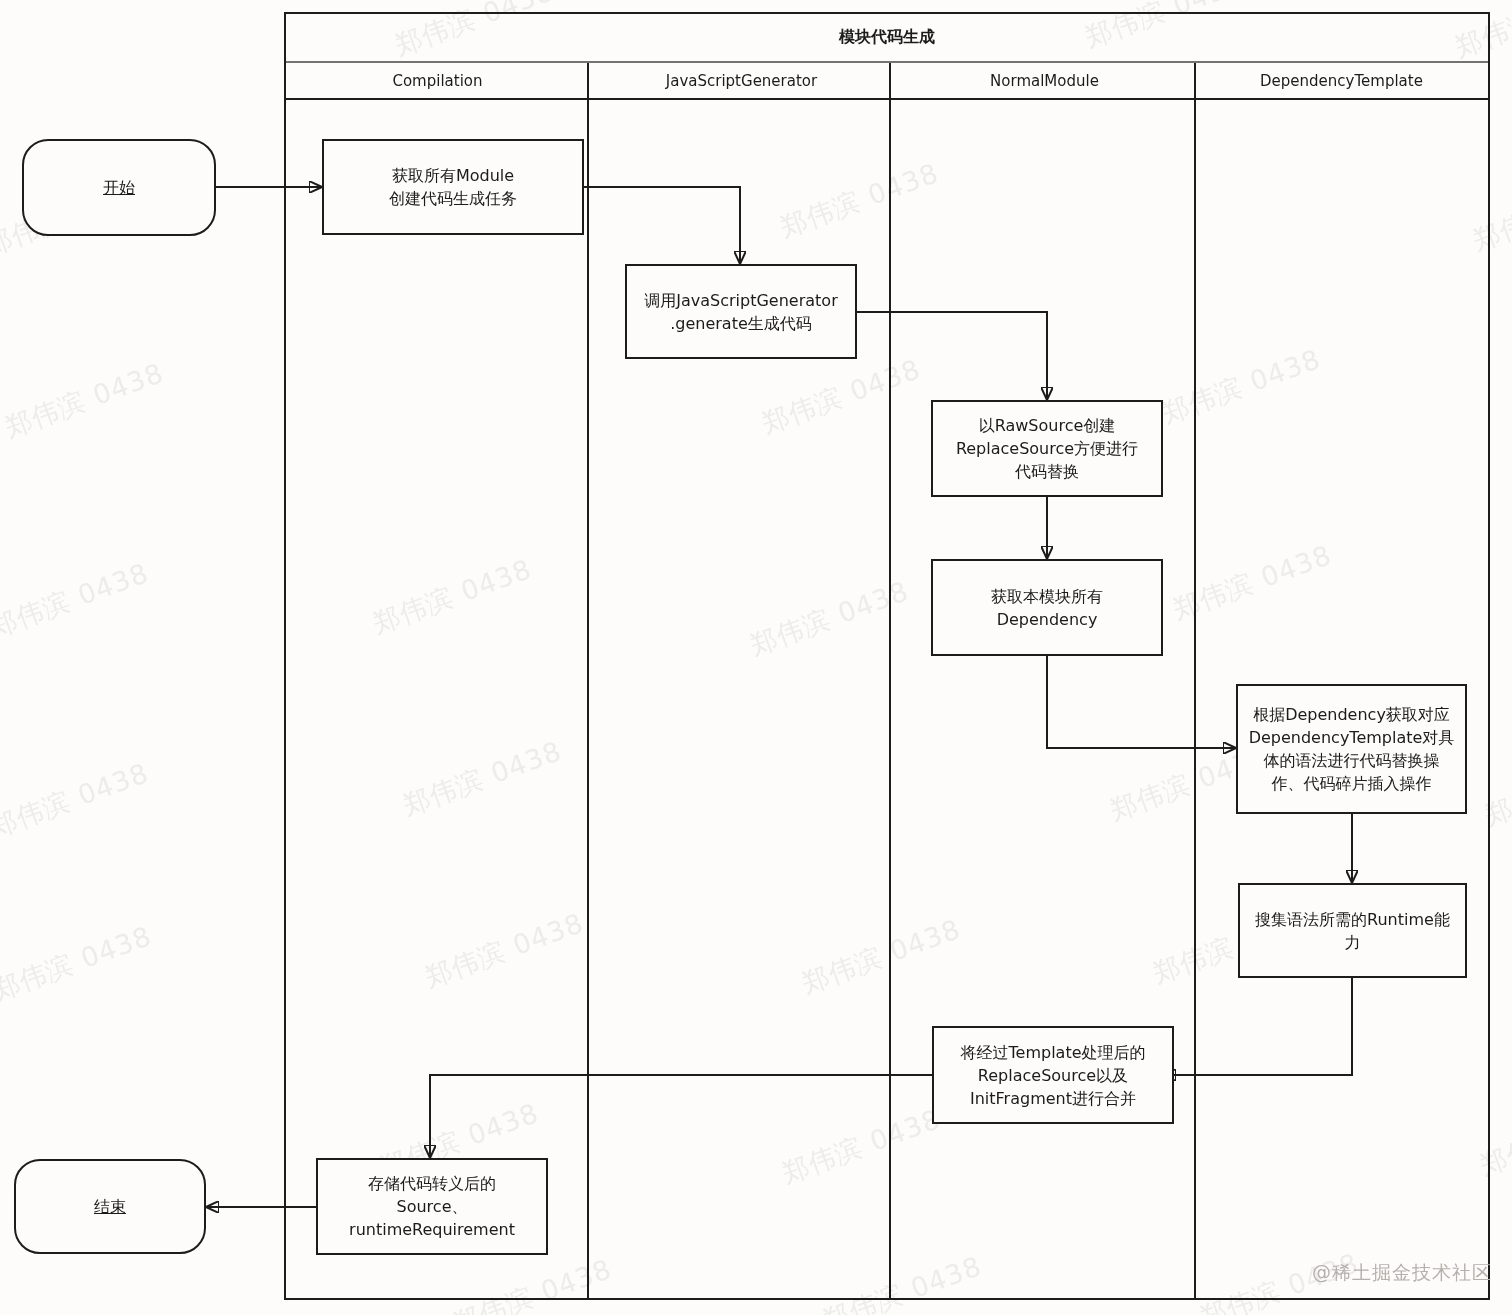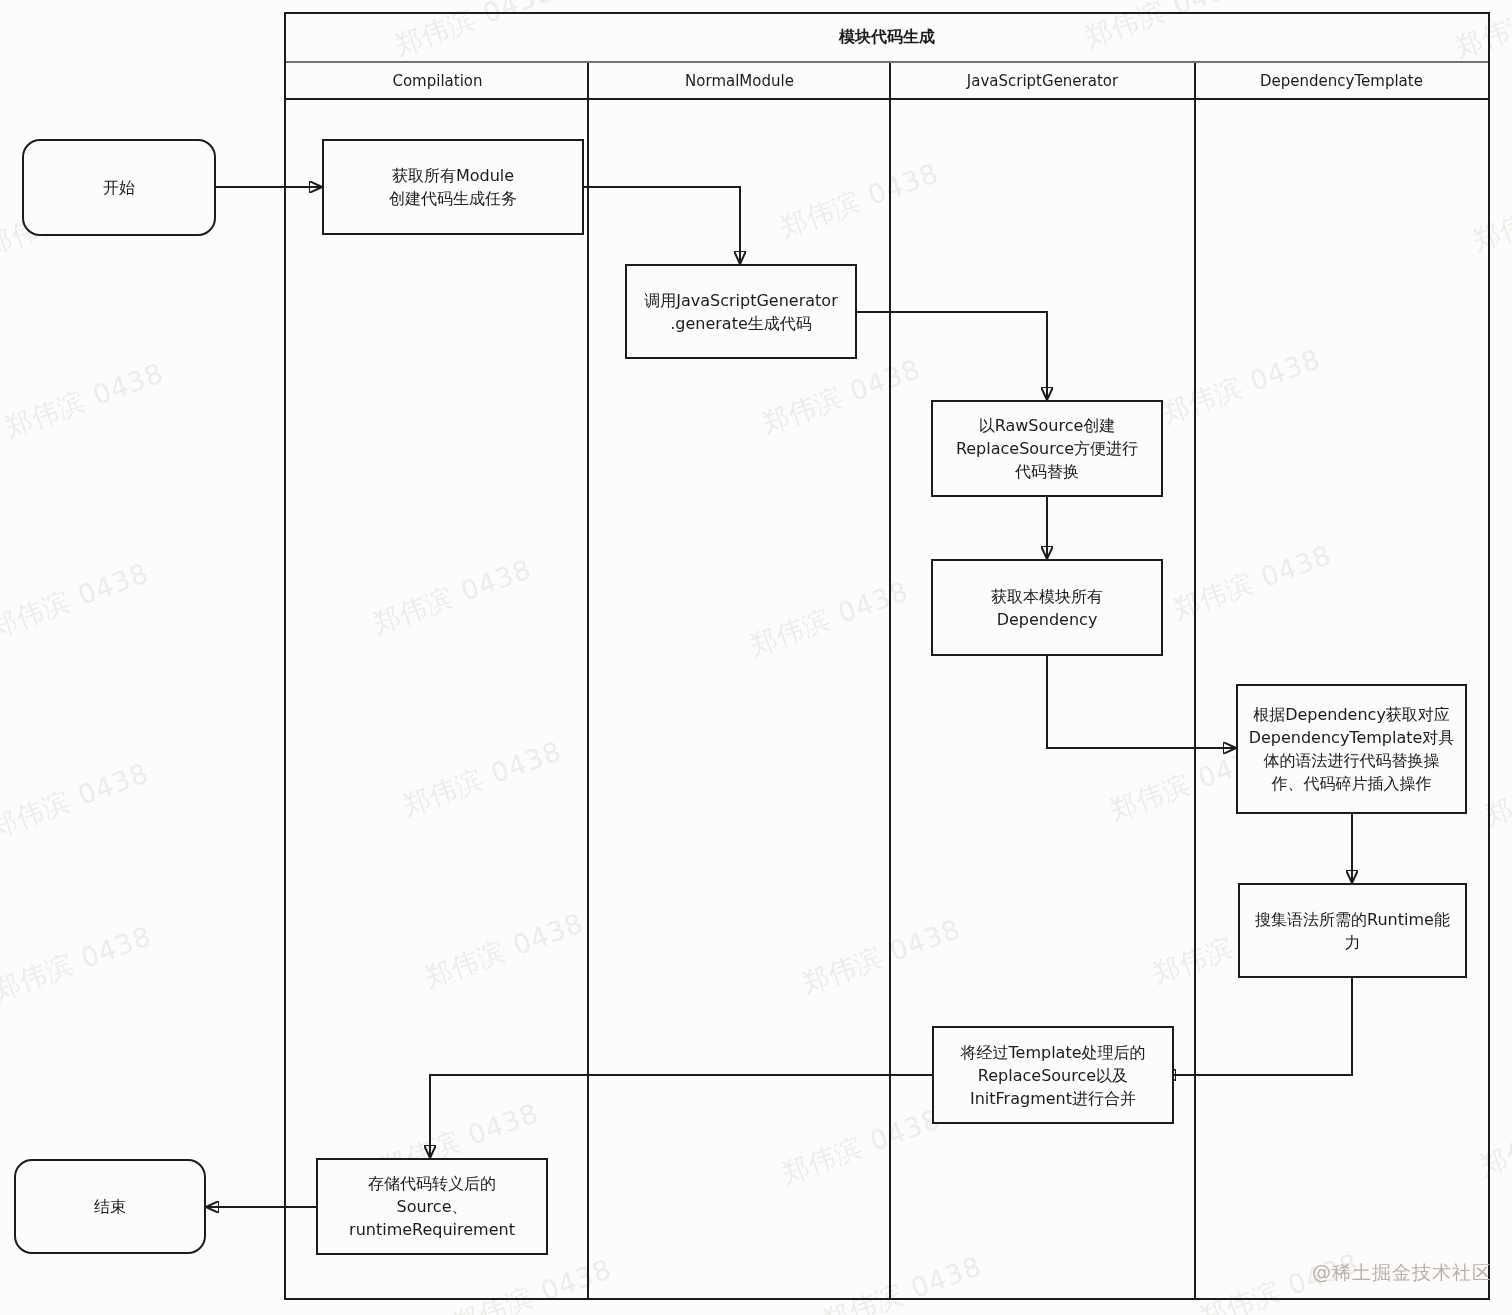--- a/index.html
+++ b/index.html
@@ -46,21 +46,21 @@
   
   #connectors{position:absolute;left:0;top:0;z-index:3;pointer-events:none;}
   #connectors path{fill:none;stroke:#1c1c1c;stroke-width:2;}
   
   .node{
     position:absolute;z-index:4;background:#fdfcfa;
     border:2px solid #1c1c1c;box-sizing:border-box;
     display:flex;align-items:center;justify-content:center;text-align:center;
     font-size:16px;line-height:23px;white-space:pre-line;padding:4px 6px;
   }
-  .terminal{border-radius:18px;}
+  .terminal{border-radius:26px;text-decoration:underline;}
 </style>
 </head>
 <body>
 
 <div id="watermarks">
     <span class="wm" style="left: 390px; top: 30px; color: rgb(237, 236, 234);">郑伟滨 0438</span>
     <span class="wm" style="left: 1080px; top: 22px; color: rgb(237, 236, 234);">郑伟滨 0438</span>
     <span class="wm" style="left: 1450px; top: 32px; color: rgb(237, 236, 234);">郑伟滨 0438</span>
     <span class="wm" style="left: -20px; top: 230px; color: rgb(237, 236, 234);">郑伟滨 0438</span>
     <span class="wm" style="left: 775px; top: 212px; color: rgb(237, 236, 234);">郑伟滨 0438</span>
@@ -85,22 +85,22 @@
     <span class="wm" style="left: 1475px; top: 1150px; color: rgb(237, 236, 234);">郑伟滨 0438</span>
     <span class="wm" style="left: 448px; top: 1308px; color: rgb(237, 236, 234);">郑伟滨 0438</span>
     <span class="wm" style="left: 818px; top: 1305px; color: rgb(237, 236, 234);">郑伟滨 0438</span>
     <span class="wm" style="left: 1195px; top: 1302px; color: rgb(237, 236, 234);">郑伟滨 0438</span>
   </div>
 
 <div class="frame">
   <div class="title-bar">模块代码生成</div>
   <div class="header-row">
     <div class="header-cell hc1">Compilation</div>
+    <div class="header-cell hc3">JavaScriptGenerator</div>
     <div class="header-cell hc2">NormalModule</div>
-    <div class="header-cell hc3">JavaScriptGenerator</div>
     <div class="header-cell hc4">DependencyTemplate</div>
   </div>
   <div class="lane-divider ld1"></div>
   <div class="lane-divider ld2"></div>
   <div class="lane-divider ld3"></div>
 </div>
 
 <svg id="connectors" width="1512" height="1315" viewBox="0 0 1512 1315">
   <defs>
     <marker id="arrow" markerUnits="userSpaceOnUse" markerWidth="14" markerHeight="12" refX="12" refY="6" orient="auto">

